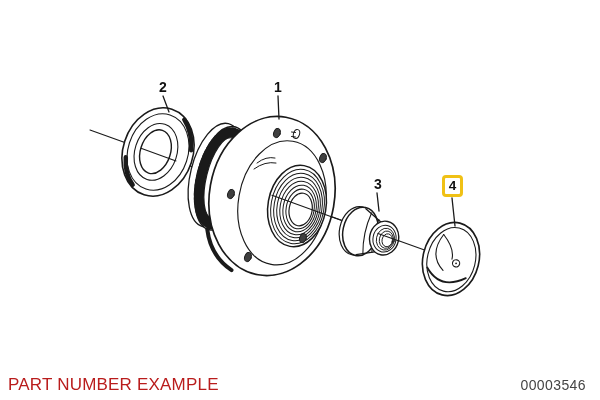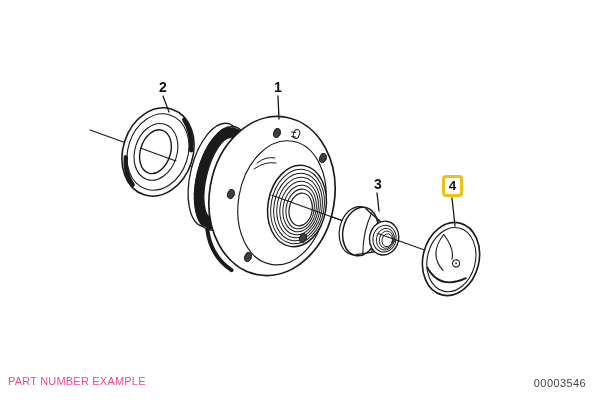--- a/index.html
+++ b/index.html
@@ -15,25 +15,25 @@
   }
   .part-hotspot{
     position:absolute;box-sizing:border-box;
     width:21px;height:22px;border:3px solid #F0C115;border-radius:4px;
     background:#fff;display:flex;align-items:center;justify-content:center;
     font-weight:bold;font-size:13.5px;color:#111;line-height:1;
     cursor:pointer;user-select:none;
   }
   .caption{
     position:absolute;left:8px;top:375px;
-    font-size:11px;color:#ec4899;letter-spacing:.2px;
+    font-size:17px;color:#b91c1c;letter-spacing:.2px;
   }
   .doc-number{
     position:absolute;right:14px;top:377px;
-    font-size:11px;color:#444;letter-spacing:.4px;
+    font-size:14px;color:#444;letter-spacing:.4px;
   }
 </style>
 </head>
 <body>
 
 <div id="stage">
 
   <svg id="artwork" width="600" height="400" viewBox="0 0 600 400">
     <g stroke="#1a1a1a" fill="none" stroke-linecap="round">
 

